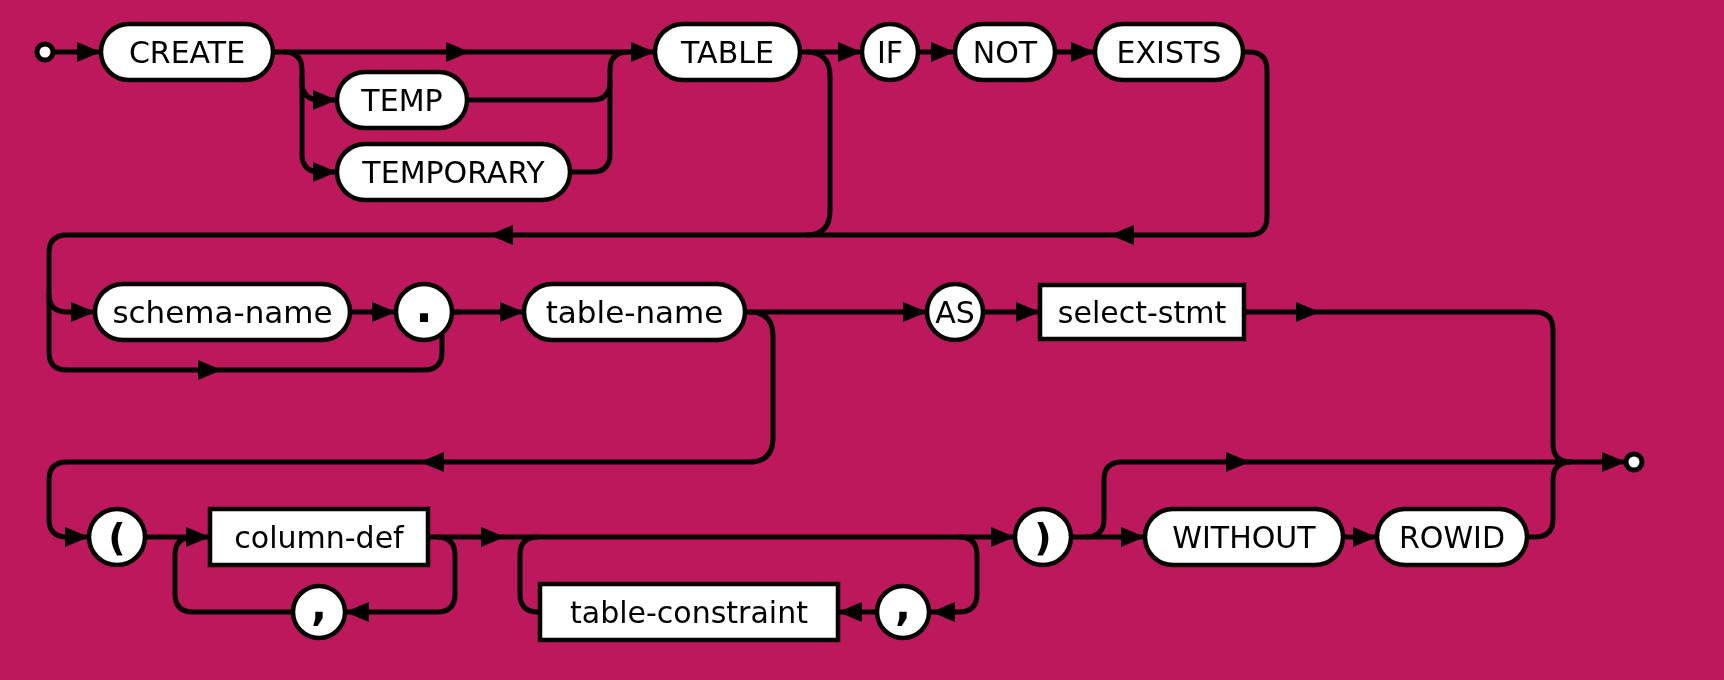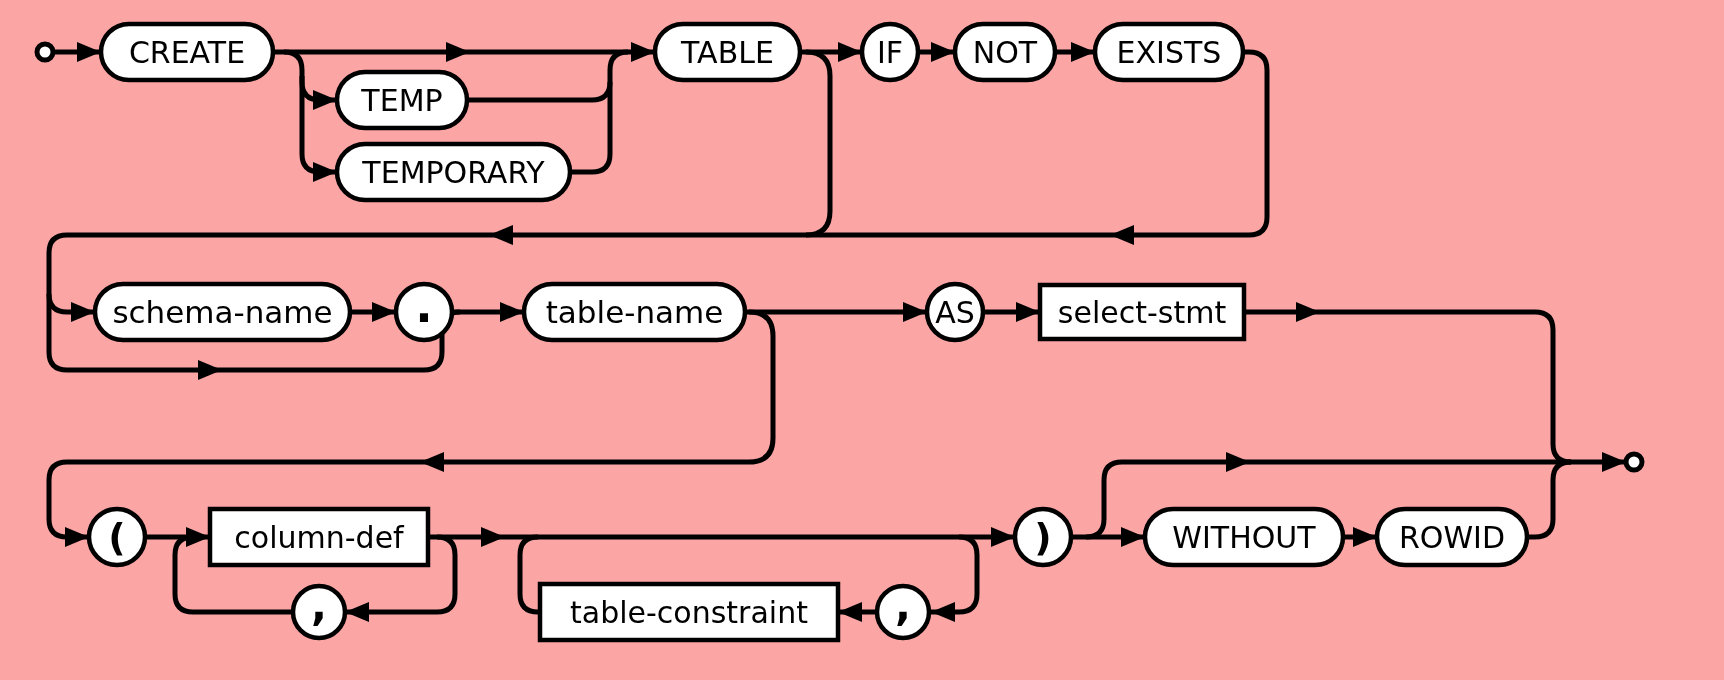--- a/index.html
+++ b/index.html
@@ -5,21 +5,21 @@
   html,body{
     margin:0;
     padding:0;
     background:#ffffff;
     font-family:"DejaVu Sans","Liberation Sans",sans-serif;
   }
   #stage{
     position:relative;
     width:1724px;
     height:680px;
-    background:#fca5a5;
+    background:#be185d;
     overflow:hidden;
   }
   svg{display:block}
   text{
     font-family:"DejaVu Sans","Liberation Sans",sans-serif;
     fill:#000;
   }
   .kw{font-size:30px;font-weight:500;}
   .nm{font-size:31px;font-weight:400;}
   .punct{font-weight:700;}

